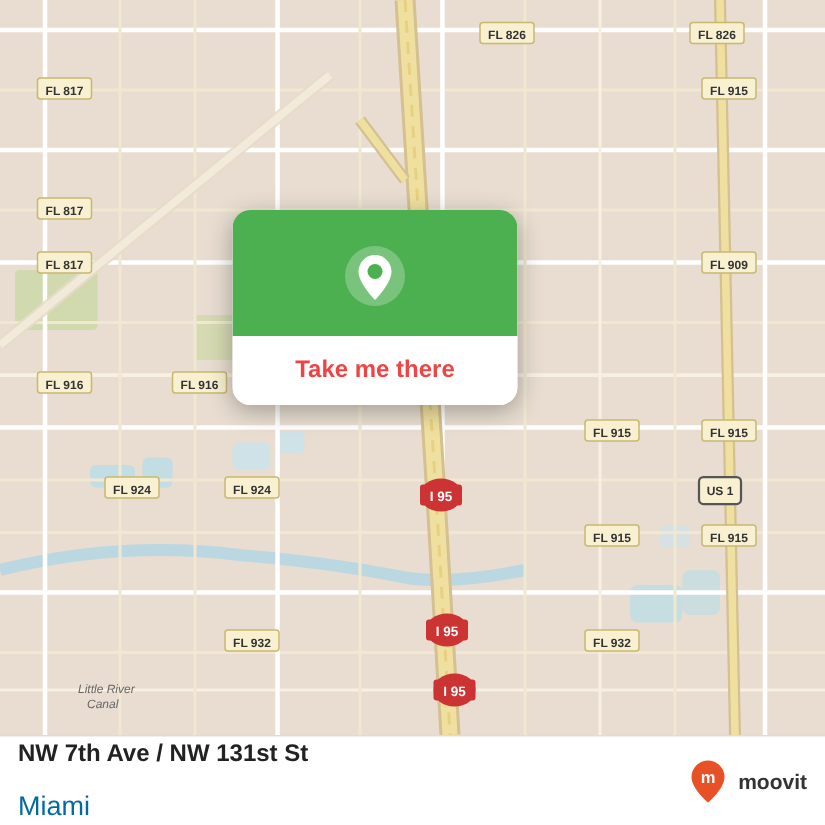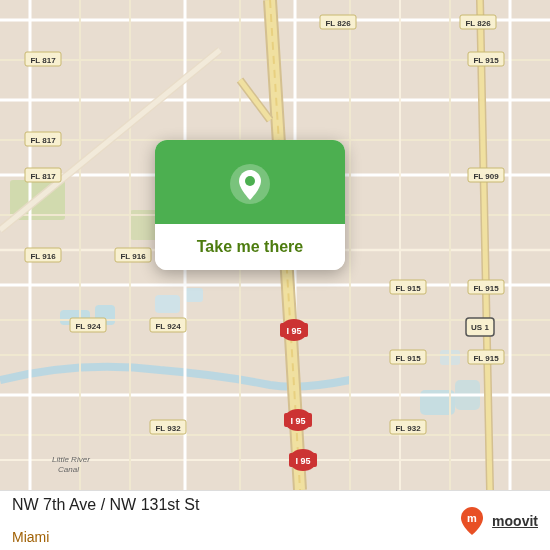--- a/index.html
+++ b/index.html
@@ -58,21 +58,21 @@
     }
 
     #popup-button {
       width: 100%;
       background: white;
       border: none;
       cursor: pointer;
       padding: 14px 16px;
       font-size: 16px;
       font-weight: 600;
-      color: #4d7c0f;
+      color: #ef4444;
       text-align: center;
     }
 
     
     #popup-card::after {
       content: '';
       position: absolute;
       bottom: -12px;
       left: 50%;
       transform: translateX(-50%);
@@ -108,46 +108,45 @@
       flex: 1;
       gap: 10px;
     }
 
     #location-text-block {
       flex: 1;
     }
 
     #location-name {
       font-size: 16px;
-      font-weight: 400;
+      font-weight: 700;
       color: #222;
     }
 
     #location-city {
-      font-size: 14px;
-      color: #a16207;
+      font-size: 18px;
+      color: #0369a1;
       margin-top: 15px;
     }
 
     #moovit-logo {
       display: flex;
       align-items: center;
       gap: 4px;
     }
 
     #moovit-icon {
       width: 32px;
       height: 32px;
     }
 
     #moovit-text {
       font-size: 14px;
       font-weight: 700;
       color: #333;
-      text-decoration: underline;
     }
   </style>
 </head>
 <body>
 
 <div id="map-container">
 
   <svg id="map-svg" viewBox="0 0 550 490" xmlns="http://www.w3.org/2000/svg">
 
     <rect width="550" height="490" fill="#e8ddd0"></rect>

